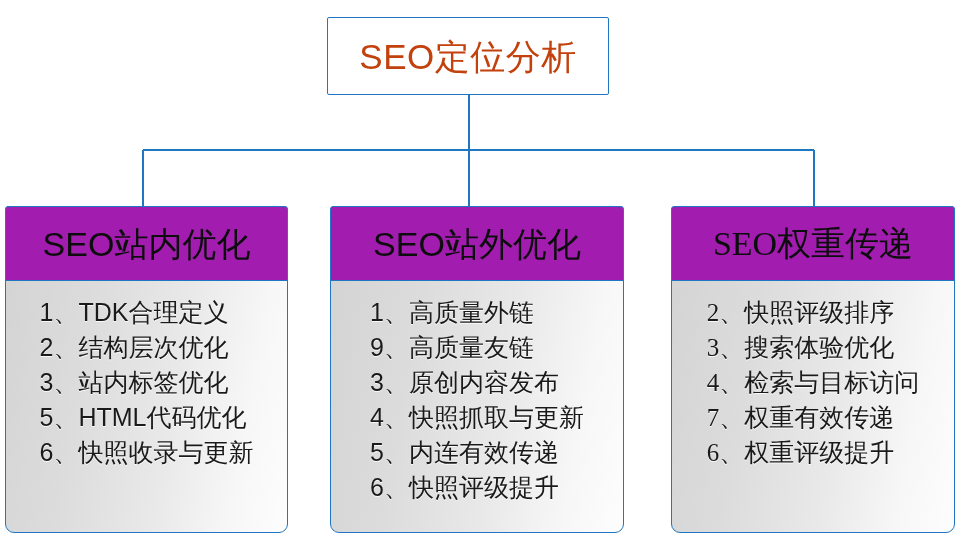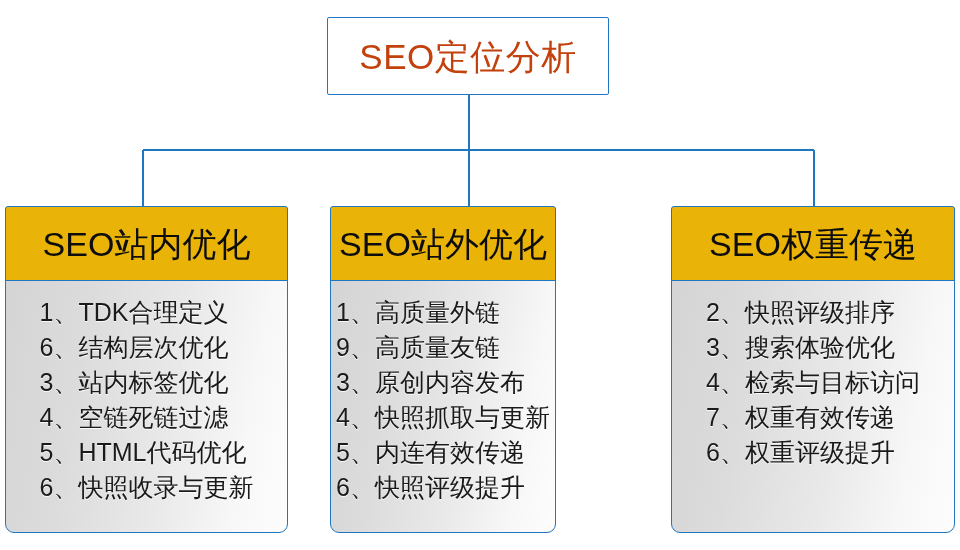--- a/index.html
+++ b/index.html
@@ -56,21 +56,21 @@
 
   
   .branch {
     position: absolute;
     top: 206px;
   }
   .branch-header {
     box-sizing: border-box;
     height: 76px;
     border: 1.6px solid #1f77c2;
-    background: #eab308;
+    background: #a21caf;
     border-radius: 3px 3px 0 0;
     display: flex;
     align-items: center;
     justify-content: center;
   }
   .branch-header-label {
     font-size: 34px;
     color: #0d0d0d;
     line-height: 1;
     white-space: nowrap;
@@ -95,22 +95,22 @@
   .branch-list li {
     font-size: 25px;
     line-height: 35px;
     color: #1a1a1a;
     white-space: nowrap;
     text-shadow: 0 1px 0 rgba(255,255,255,0.85);
   }
 
   
   #branch-1 { left: 5px;   width: 283px; }
-  #branch-2 { left: 330px; width: 226px; }
-  #branch-3 { left: 671px; width: 284px; }
+  #branch-2 { left: 330px; width: 294px; }
+  #branch-3 { left: 671px; width: 284px; font-family: Liberation Serif, serif; }
 </style>
 </head>
 <body>
 
 <div id="diagram-root">
 
   <svg id="connectors" viewBox="0 0 960 550" width="960" height="550" xmlns="http://www.w3.org/2000/svg">
     <g stroke="#1f77c2" stroke-width="1.8" fill="none" shape-rendering="crispEdges">
       <line x1="469" y1="95" x2="469" y2="150"></line>
       <line x1="143" y1="150" x2="814" y2="150"></line>
@@ -124,23 +124,22 @@
     <span class="root-label">SEO定位分析</span>
   </div>
 
   <div class="branch" id="branch-1">
     <div class="branch-header">
       <span class="branch-header-label">SEO站内优化</span>
     </div>
     <div class="branch-body">
       <ul class="branch-list">
         <li>1、TDK合理定义</li>
-        <li>6、结构层次优化</li>
+        <li>2、结构层次优化</li>
         <li>3、站内标签优化</li>
-        <li>4、空链死链过滤</li>
         <li>5、HTML代码优化</li>
         <li>6、快照收录与更新</li>
       </ul>
     </div>
   </div>
 
   <div class="branch" id="branch-2">
     <div class="branch-header">
       <span class="branch-header-label">SEO站外优化</span>
     </div>

